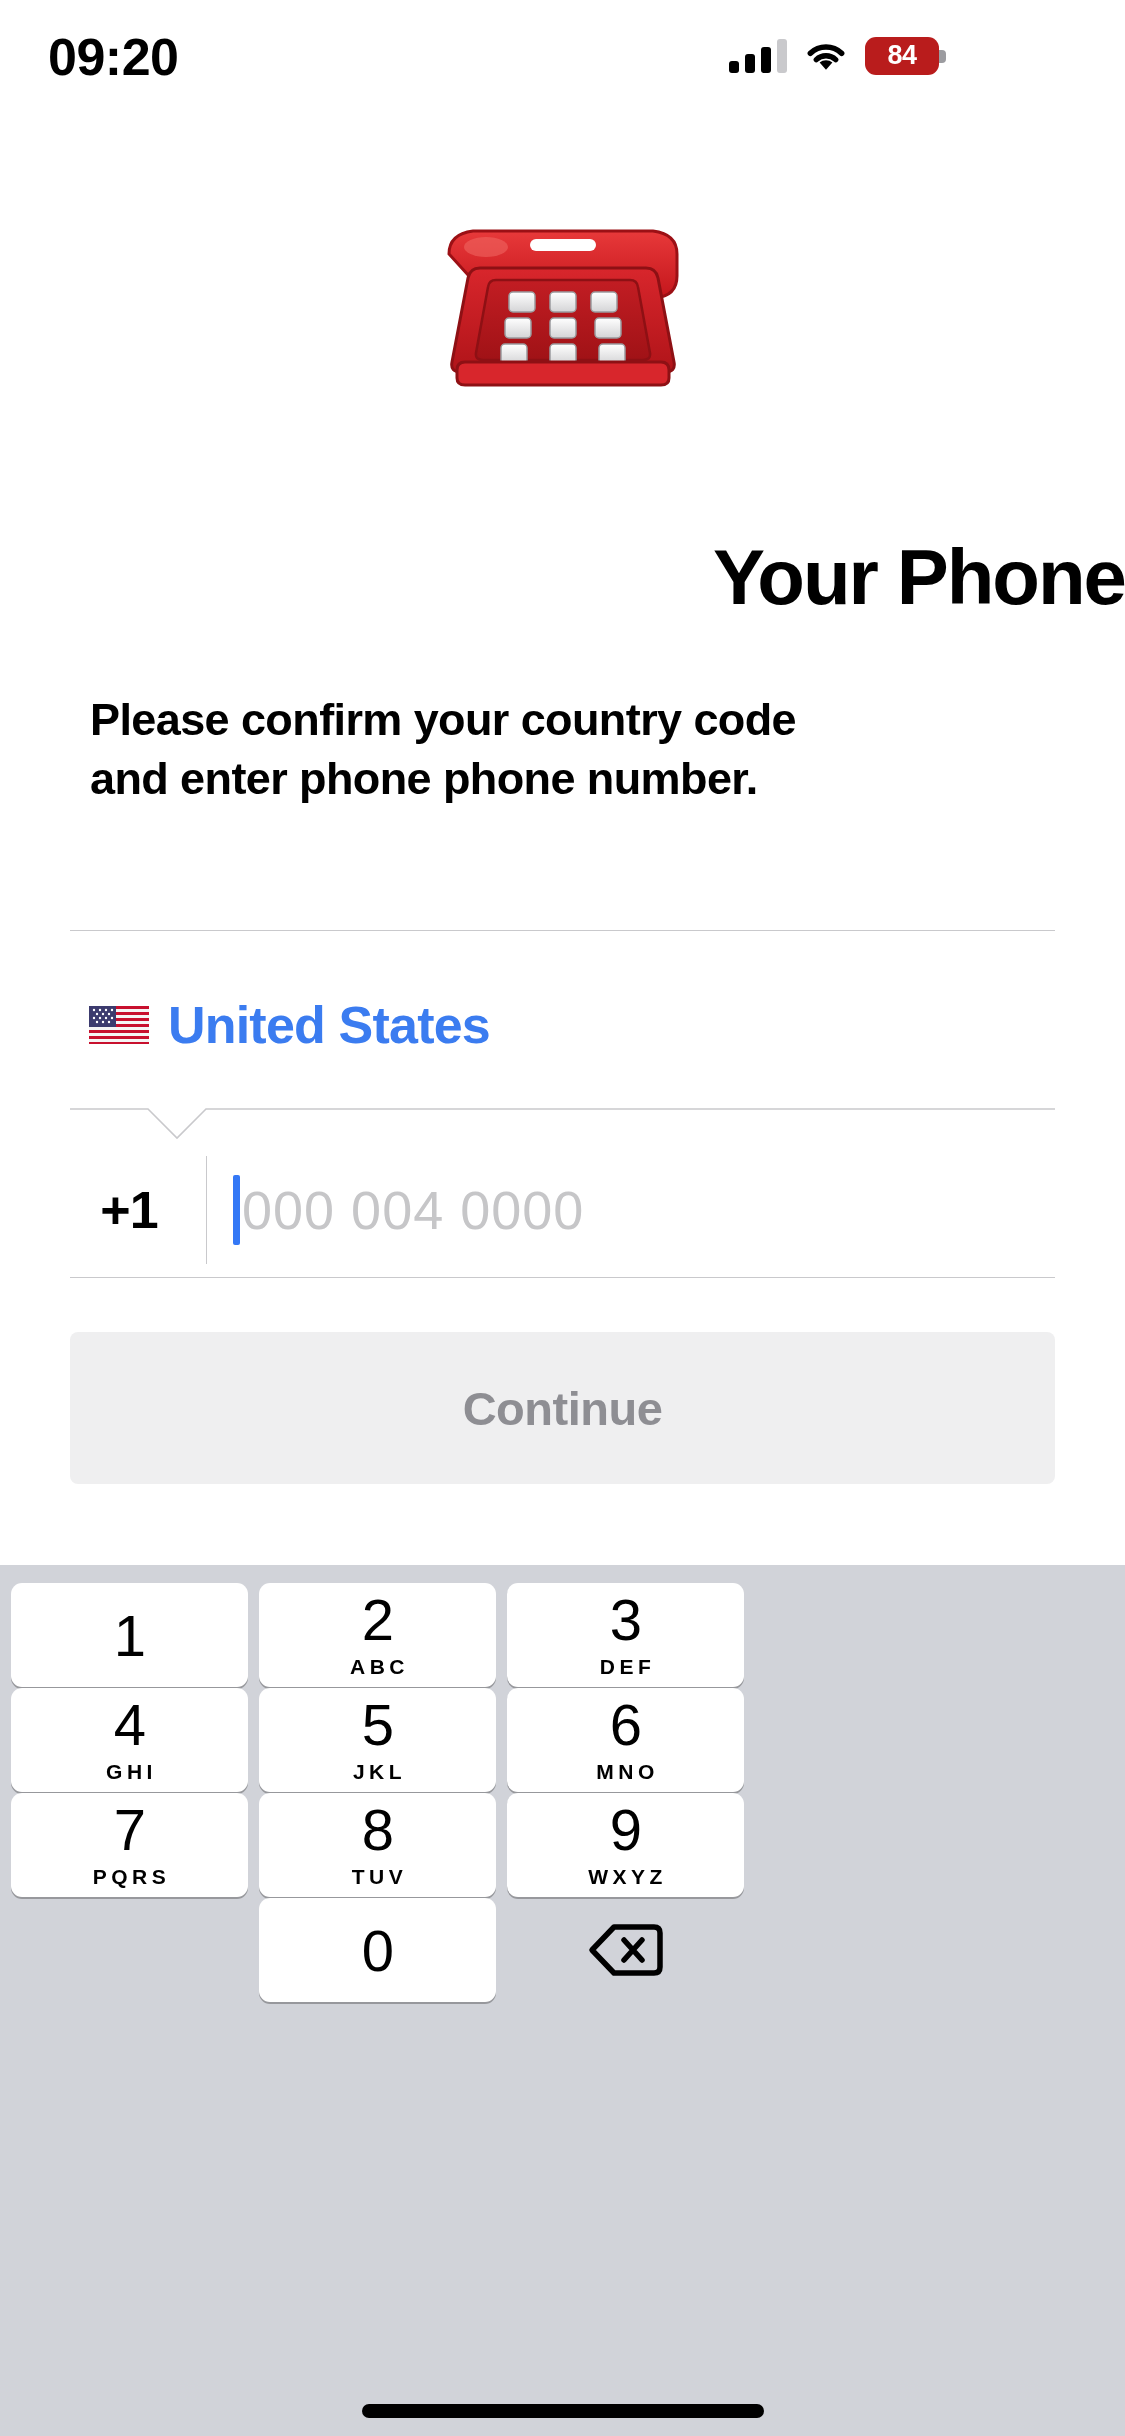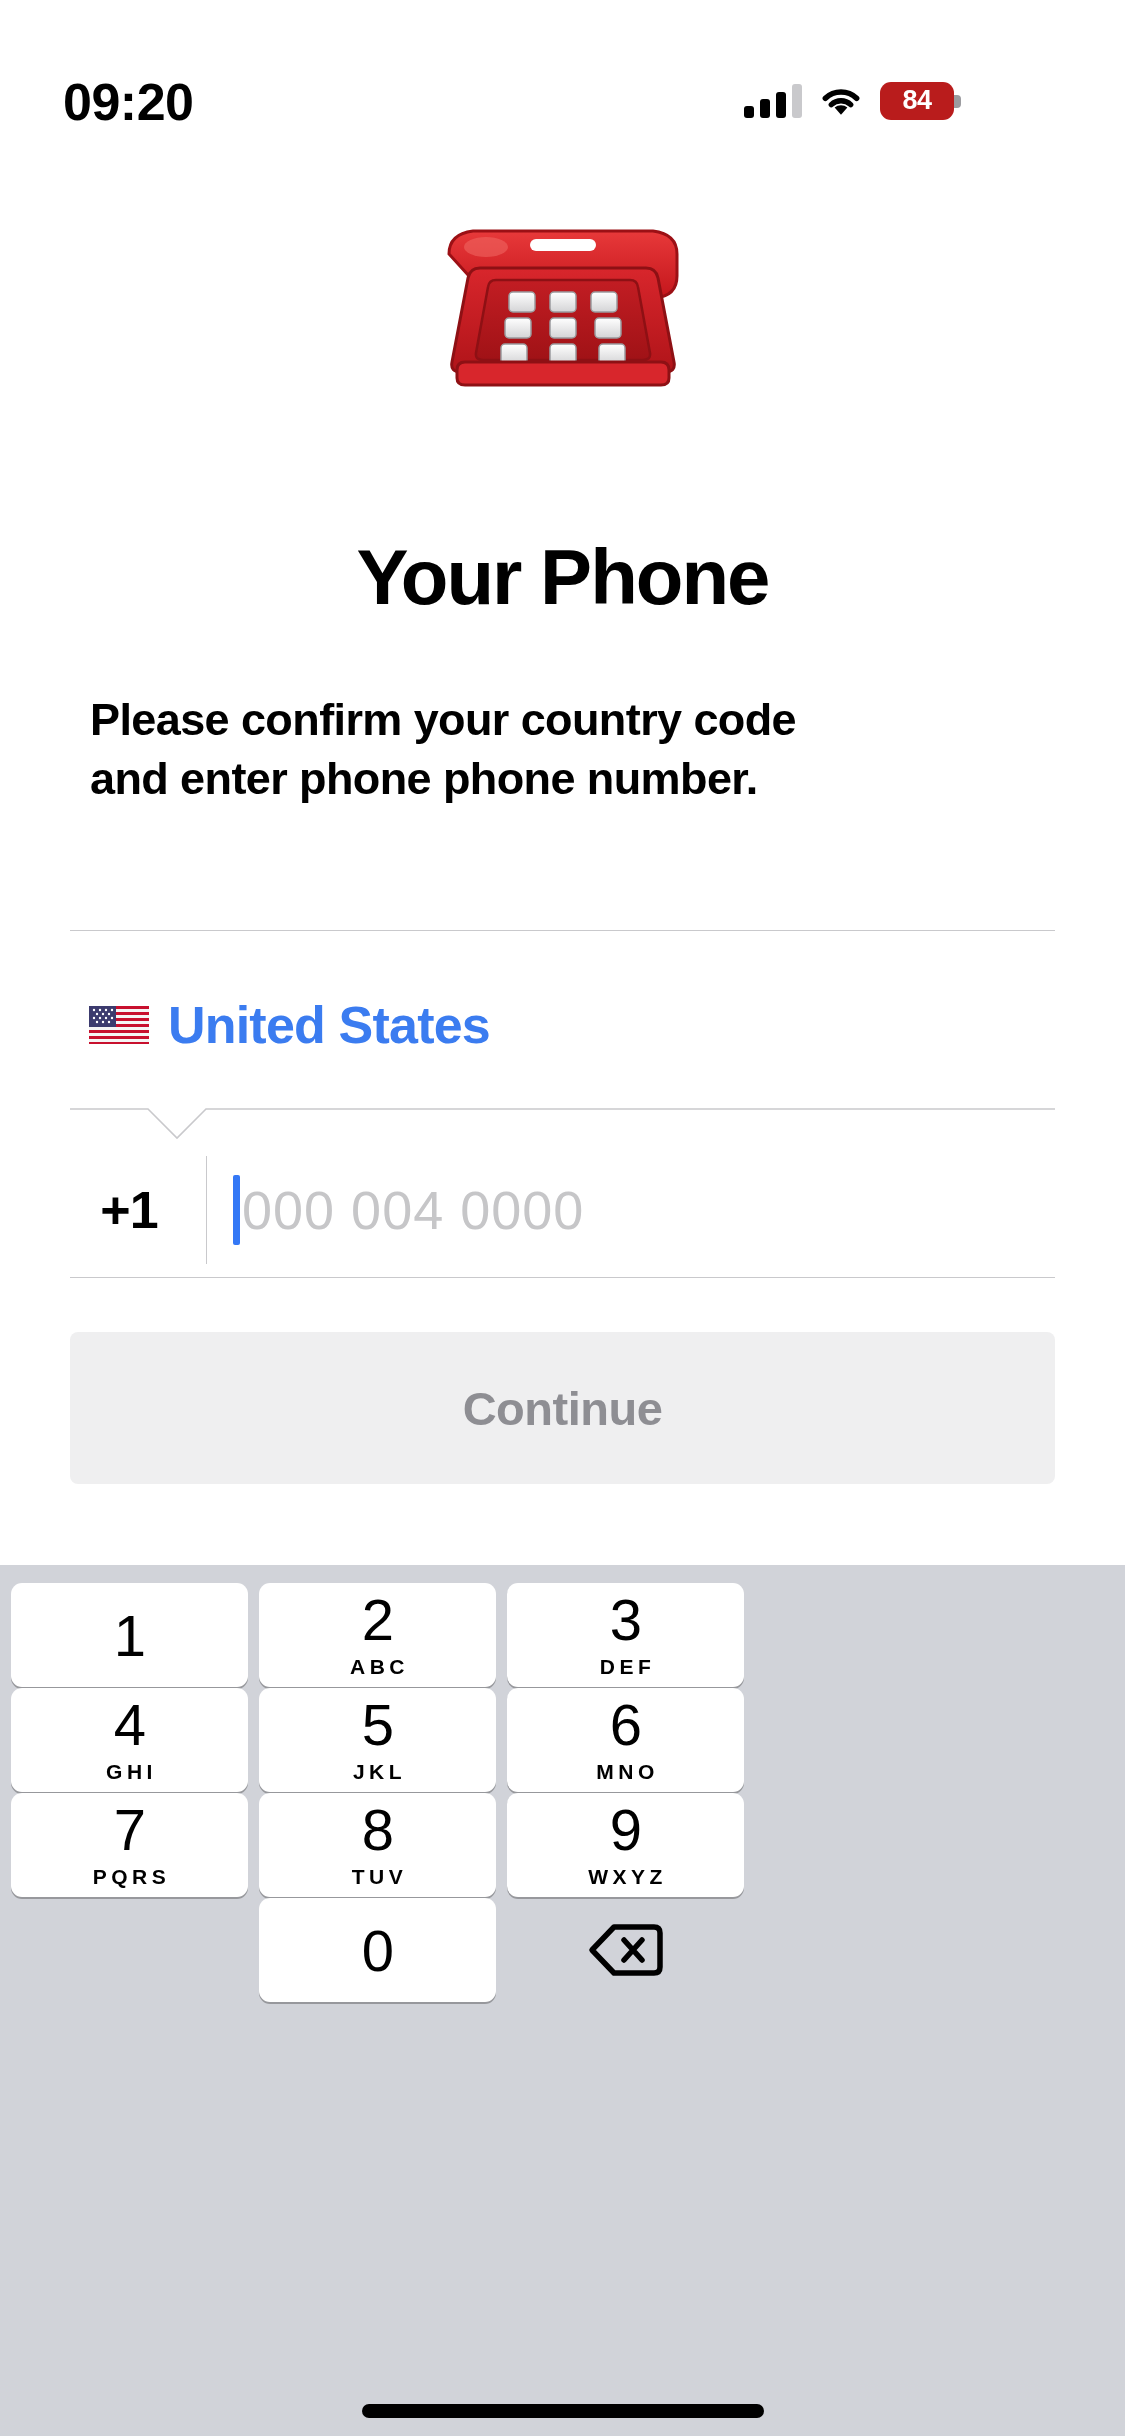--- a/index.html
+++ b/index.html
@@ -6,21 +6,21 @@
   html, body {
     width:1125px; height:2436px;
     background:#ffffff;
     font-family:"Liberation Sans", sans-serif;
     -webkit-font-smoothing:antialiased;
     overflow:hidden;
   }
   #screen { position:relative; width:1125px; height:2436px; background:#fff; }
 
   
-  .status-bar { position:absolute; top:0; left:15px; width:993px; height:120px;margin-top:45px; }
+  .status-bar { position:absolute; top:0; left:0; width:993px; height:120px; }
   .status-time {
     position:absolute; left:48px; top:27px; width:220px;
     font-size:52px; font-weight:700; letter-spacing:-0.5px; color:#000;
     text-align:left;
   }
   .status-right {
     position:absolute; right:48px; top:33px;
     display:flex; align-items:center; gap:17px; height:46px;
   }
   .signal-bars { display:flex; align-items:flex-end; gap:6px; height:34px; }
@@ -46,21 +46,21 @@
 
   
   .hero-emoji {
     position:absolute; left:0; top:222px; width:1125px; height:170px;
     display:flex; align-items:center; justify-content:center;
   }
   .hero-emoji svg { display:block; }
 
   .page-title {
     position:absolute; left:0; top:538px; width:1125px;
-    text-align:center; font-size:78px; font-weight:800;
+    text-align:right; font-size:78px; font-weight:800;
     letter-spacing:-2px; color:#000; line-height:1;
   }
   .page-subtitle {
     position:absolute; left:90px; top:690px; width:945px;
     text-align:left; font-size:45px; font-weight:700;
     letter-spacing:-0.6px; color:#000; line-height:1.32;
   }
 
   
   .divider-top {

